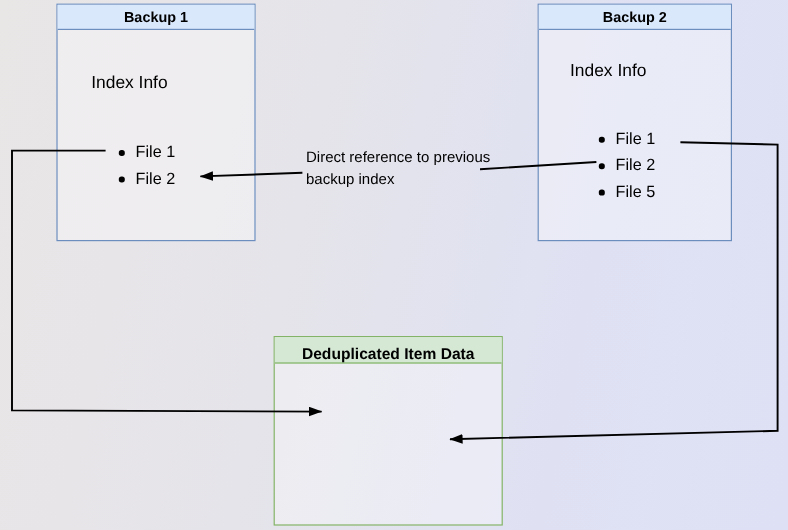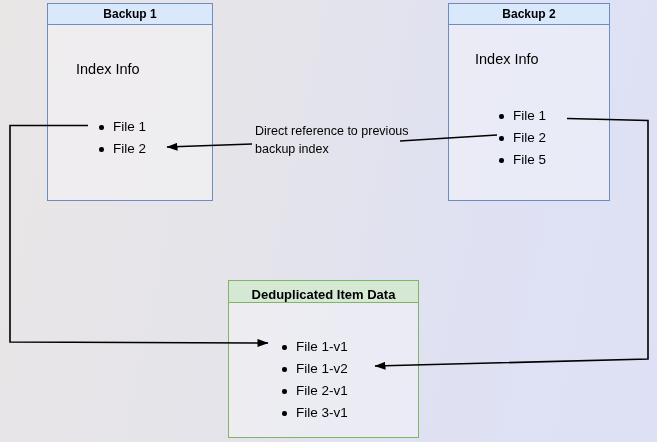--- a/index.html
+++ b/index.html
@@ -90,26 +90,20 @@
       <li>File 1</li>
       <li>File 2</li>
       <li>File 5</li>
     </ul>
   </div>
 
   <div class="box green" style="left:228px;top:280px;width:191px;height:158px;">
     <div class="box-header">
       <span>Deduplicated Item Data</span>
     </div>
-    <ul class="file-list" style="left:53px;top:55px;">
-      <li>File 1-v1</li>
-      <li>File 1-v2</li>
-      <li>File 2-v1</li>
-      <li>File 3-v1</li>
-    </ul>
   </div>
 
   <svg class="connectors" width="657" height="442" viewBox="0 0 657 442">
     <defs>
       <marker id="arrowhead" markerUnits="userSpaceOnUse" markerWidth="12" markerHeight="9" refX="10.5" refY="4" orient="auto">
         <path d="M0,0 L11,4 L0,8 Z" style="fill:var(--arrow-color,#000);stroke:none;"></path>
       </marker>
     </defs>
     <path d="M88,125.5 L10,125.5 L10,342 L268,343" marker-end="url(#arrowhead)"></path>
     <path d="M497,135 L400,141"></path>

